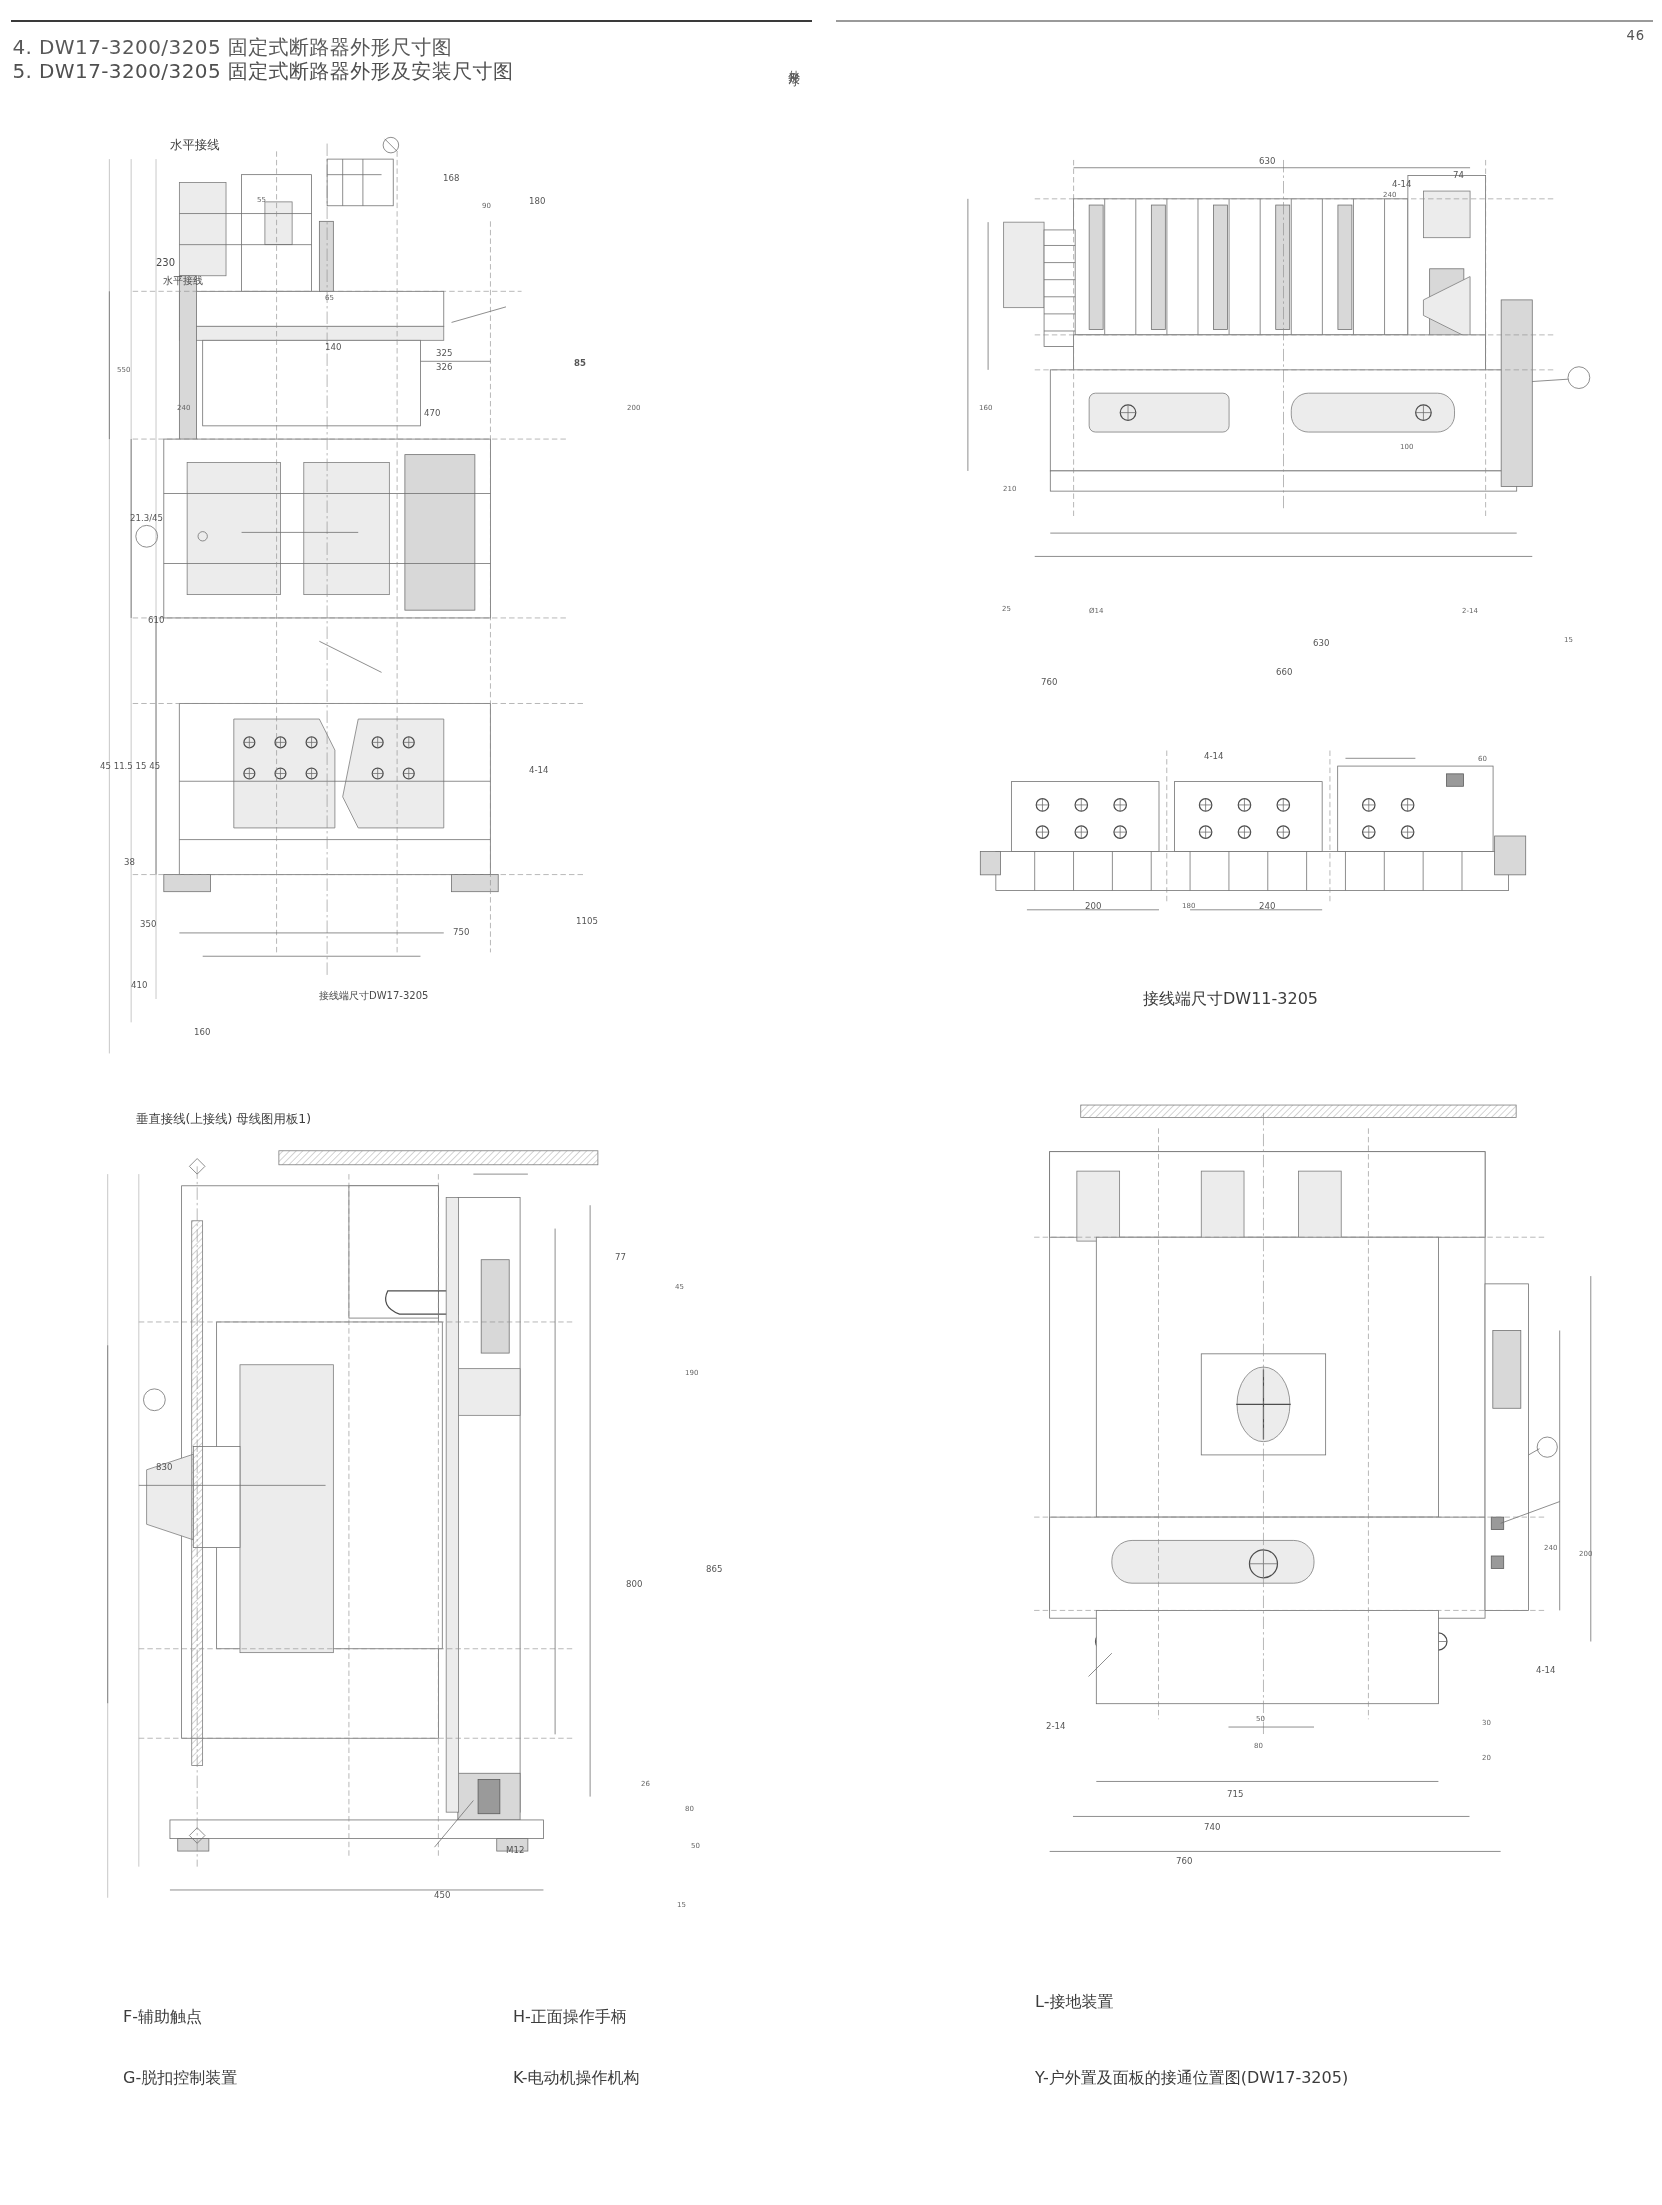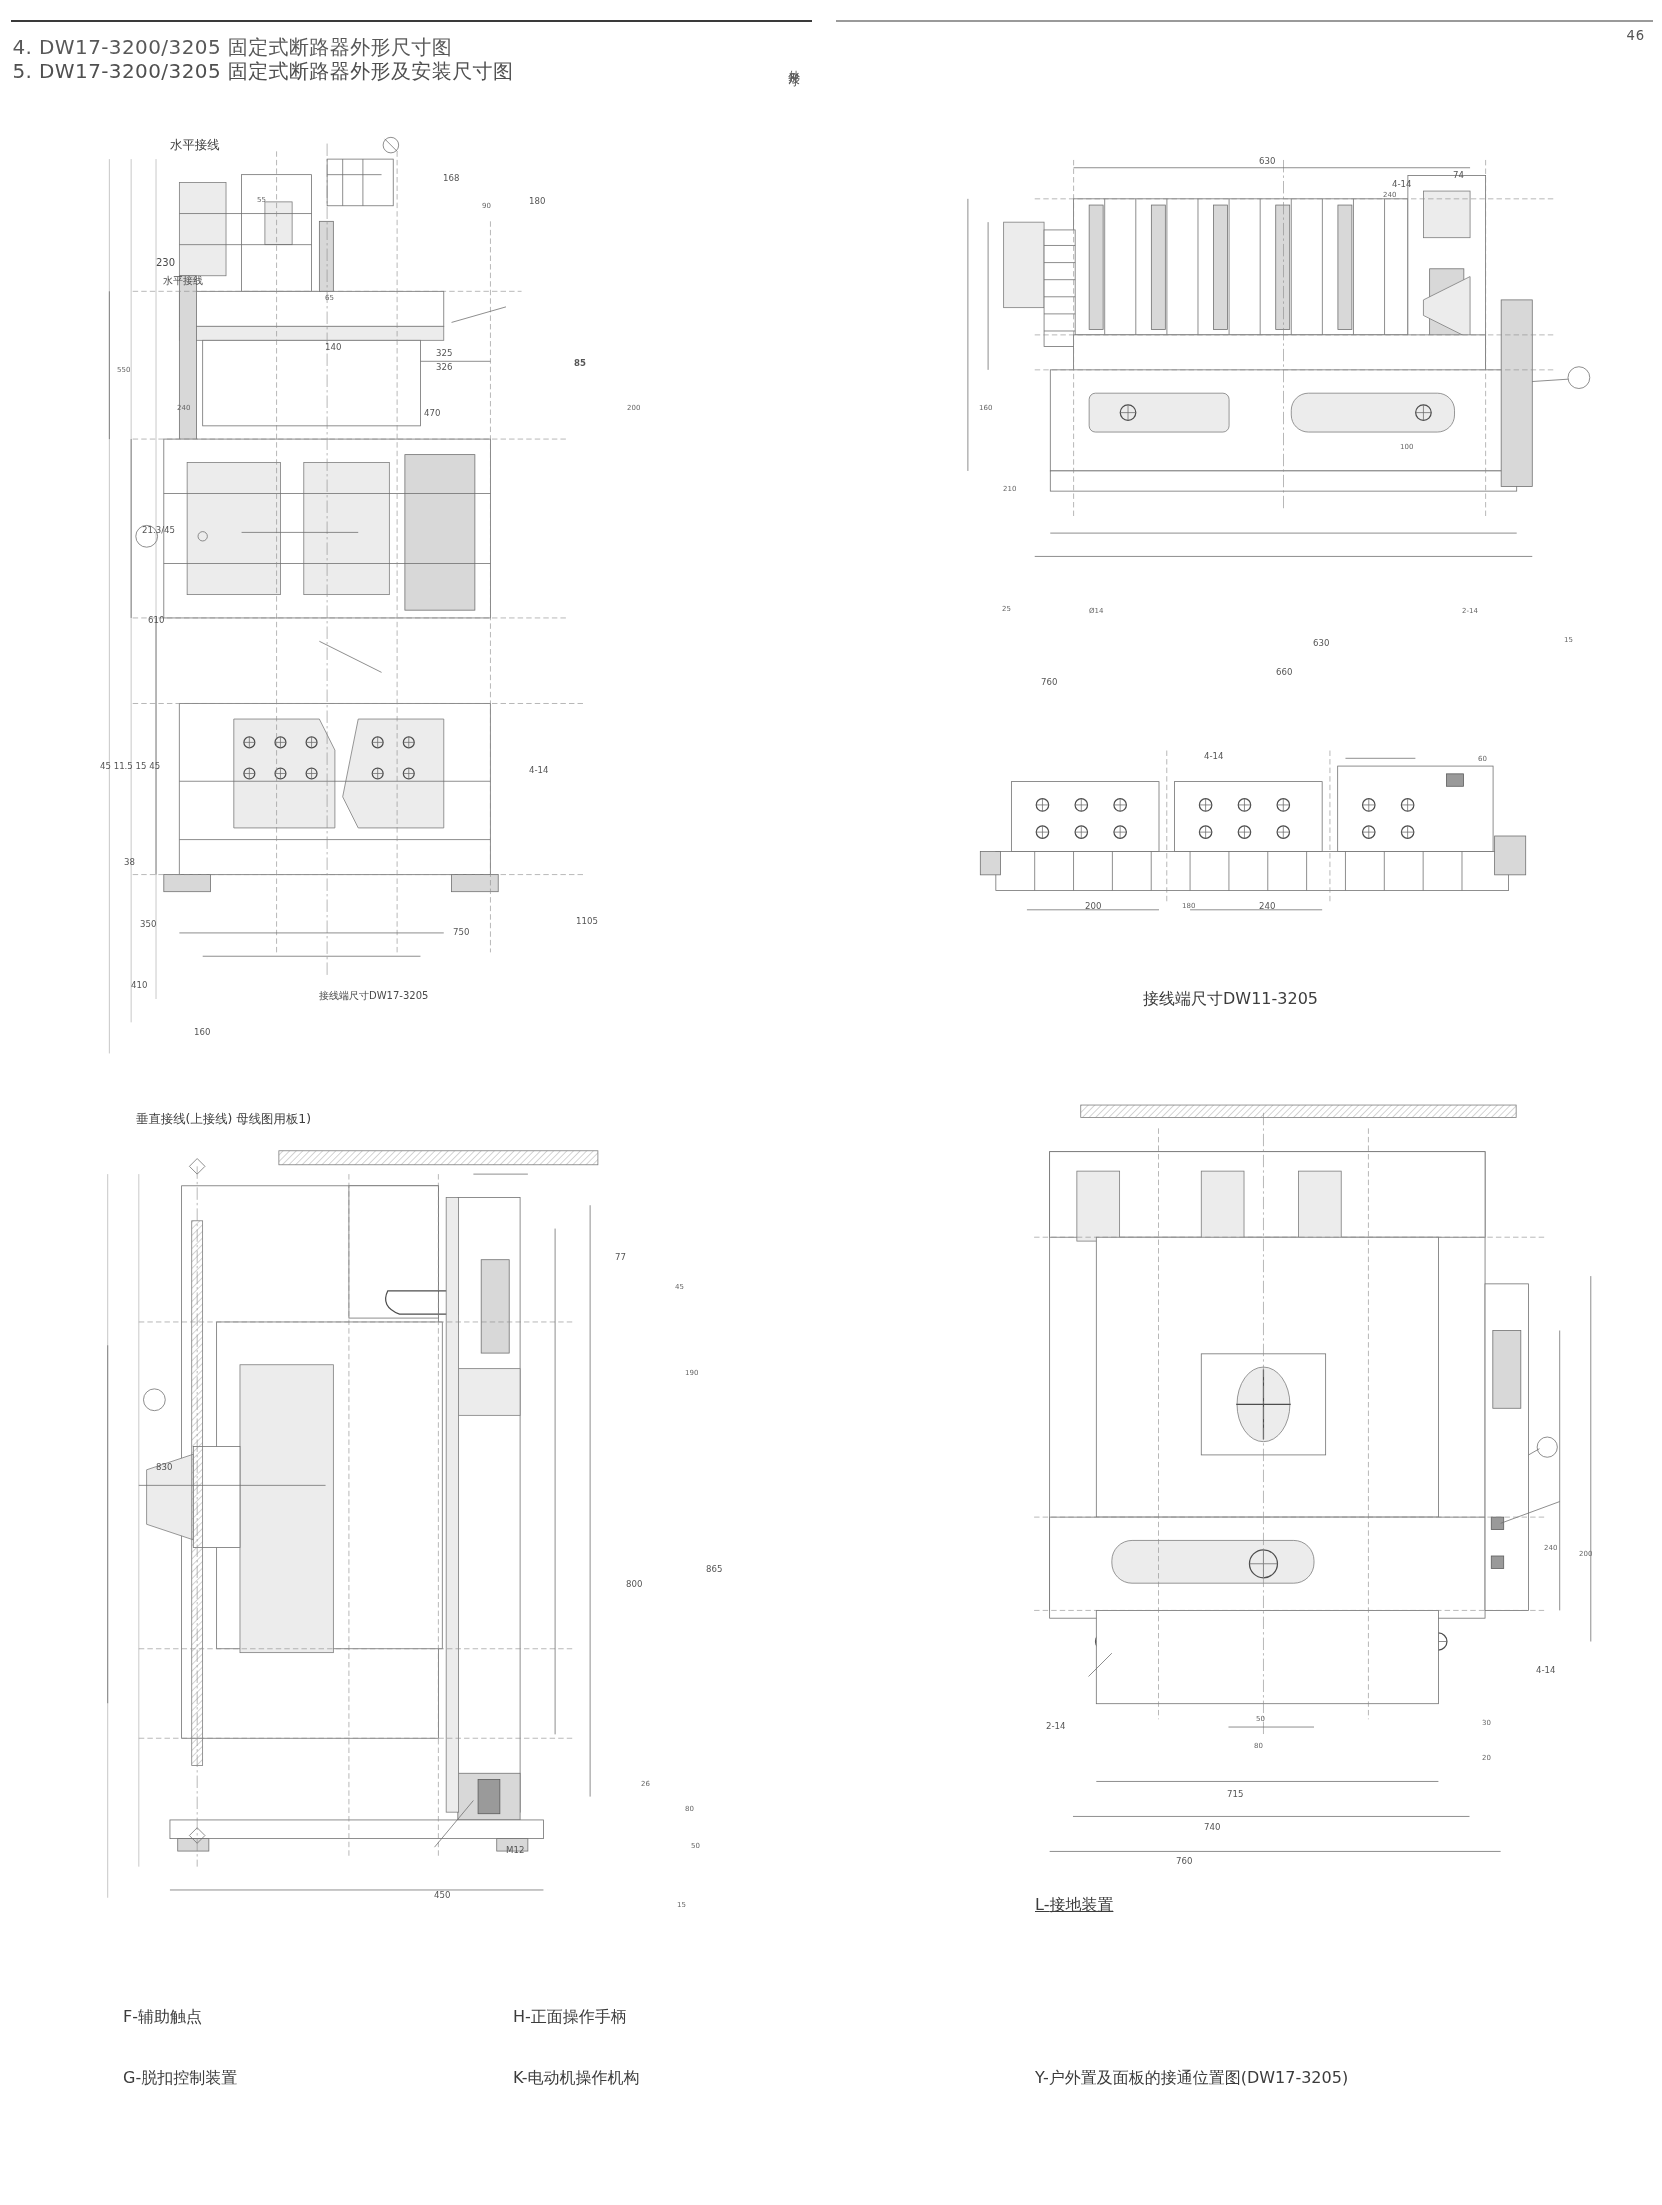--- a/index.html
+++ b/index.html
@@ -239,21 +239,21 @@
     <line class="ln" x1="430" y1="300" x2="520" y2="300"></line>
     <line class="ln" x1="300" y1="660" x2="380" y2="700"></line>
   </svg>
 </div>
 
 <div class="lbl md" style="left:170px; top:137px;">水平接线</div>
 <div class="lbl" style="left:156px; top:257px;">230</div>
 <div class="lbl sm" style="left:443px; top:173px;">168</div>
 <div class="lbl sm" style="left:529px; top:196px;">180</div>
 <div class="lbl sm" style="left:424px; top:408px;">470</div>
-<div class="lbl sm" style="left:142px; top:513px;margin-top:12px;">21.3/45</div>
+<div class="lbl sm" style="left:130px; top:513px;">21.3/45</div>
 <div class="lbl sm" style="left:148px; top:615px;">610</div>
 <div class="lbl sm" style="left:100px; top:761px;">45 11.5 15 45</div>
 <div class="lbl sm" style="left:124px; top:857px;">38</div>
 <div class="lbl sm" style="left:140px; top:919px;">350</div>
 <div class="lbl sm" style="left:131px; top:980px;">410</div>
 <div class="lbl sm" style="left:194px; top:1027px;">160</div>
 <div class="lbl sm" style="left:325px; top:342px;">140</div>
 <div class="lbl sm" style="left:574px; top:358px;font-weight:bold;">85</div>
 <div class="lbl sm" style="left:436px; top:348px;">325</div>
 <div class="lbl sm" style="left:436px; top:362px;">326</div>
@@ -607,19 +607,19 @@
   <span>G-</span><span>脱扣控制装置</span>
 </div>
 
 <div class="caption" style="left:513px; top:2007px;">
   <span>H-</span><span>正面操作手柄</span>
 </div>
 <div class="caption" style="left:513px; top:2068px;">
   <span>K-</span><span>电动机操作机构</span>
 </div>
 
-<div class="caption" style="left:1035px; top:1895px;text-decoration:underline;">
+<div class="caption" style="left:1035px; top:1992px;">
   <span>L-</span><span>接地装置</span>
 </div>
 <div class="caption" style="left:1035px; top:2068px;">
   <span>Y-</span><span>户外置及面板的接通位置图(DW17-3205)</span>
 </div>
 
 
 </body></html>

